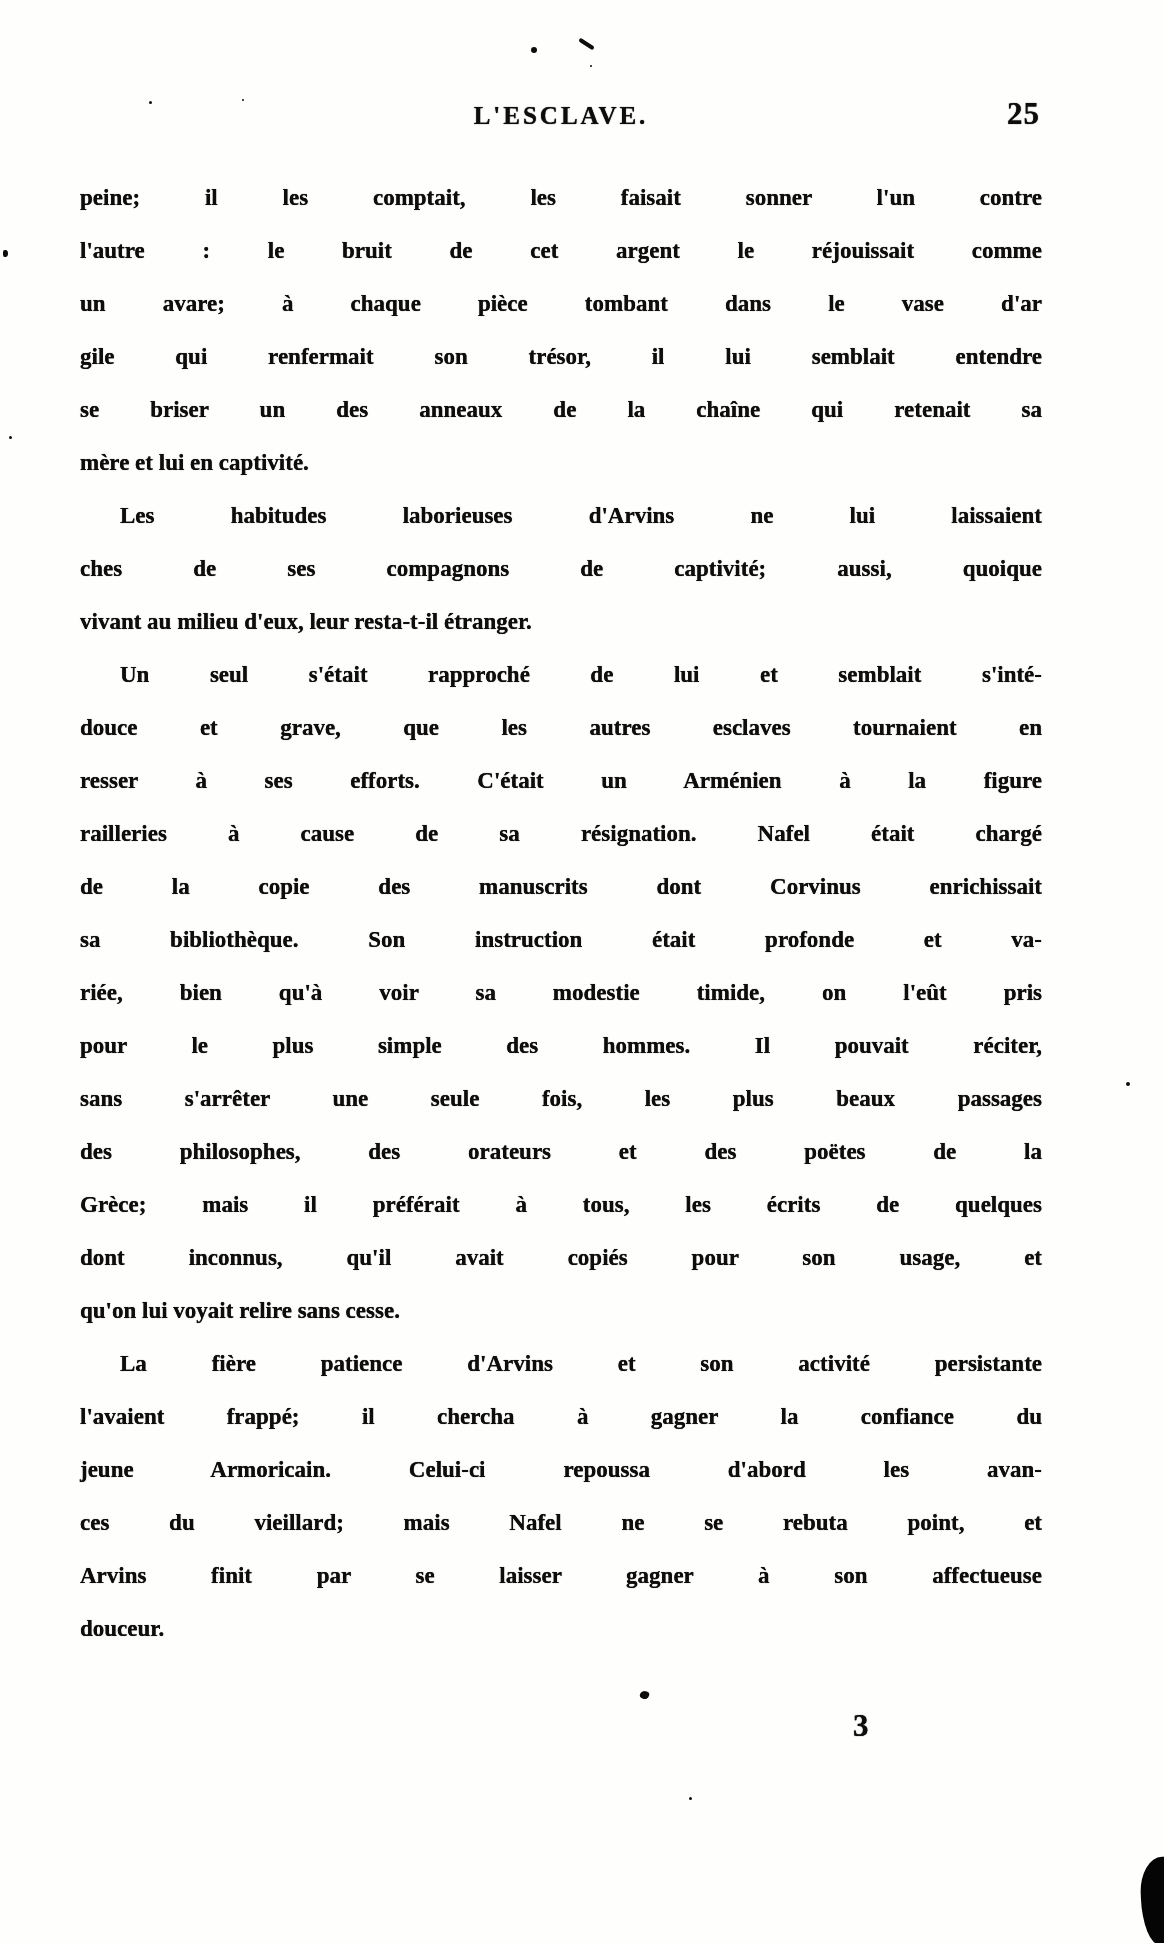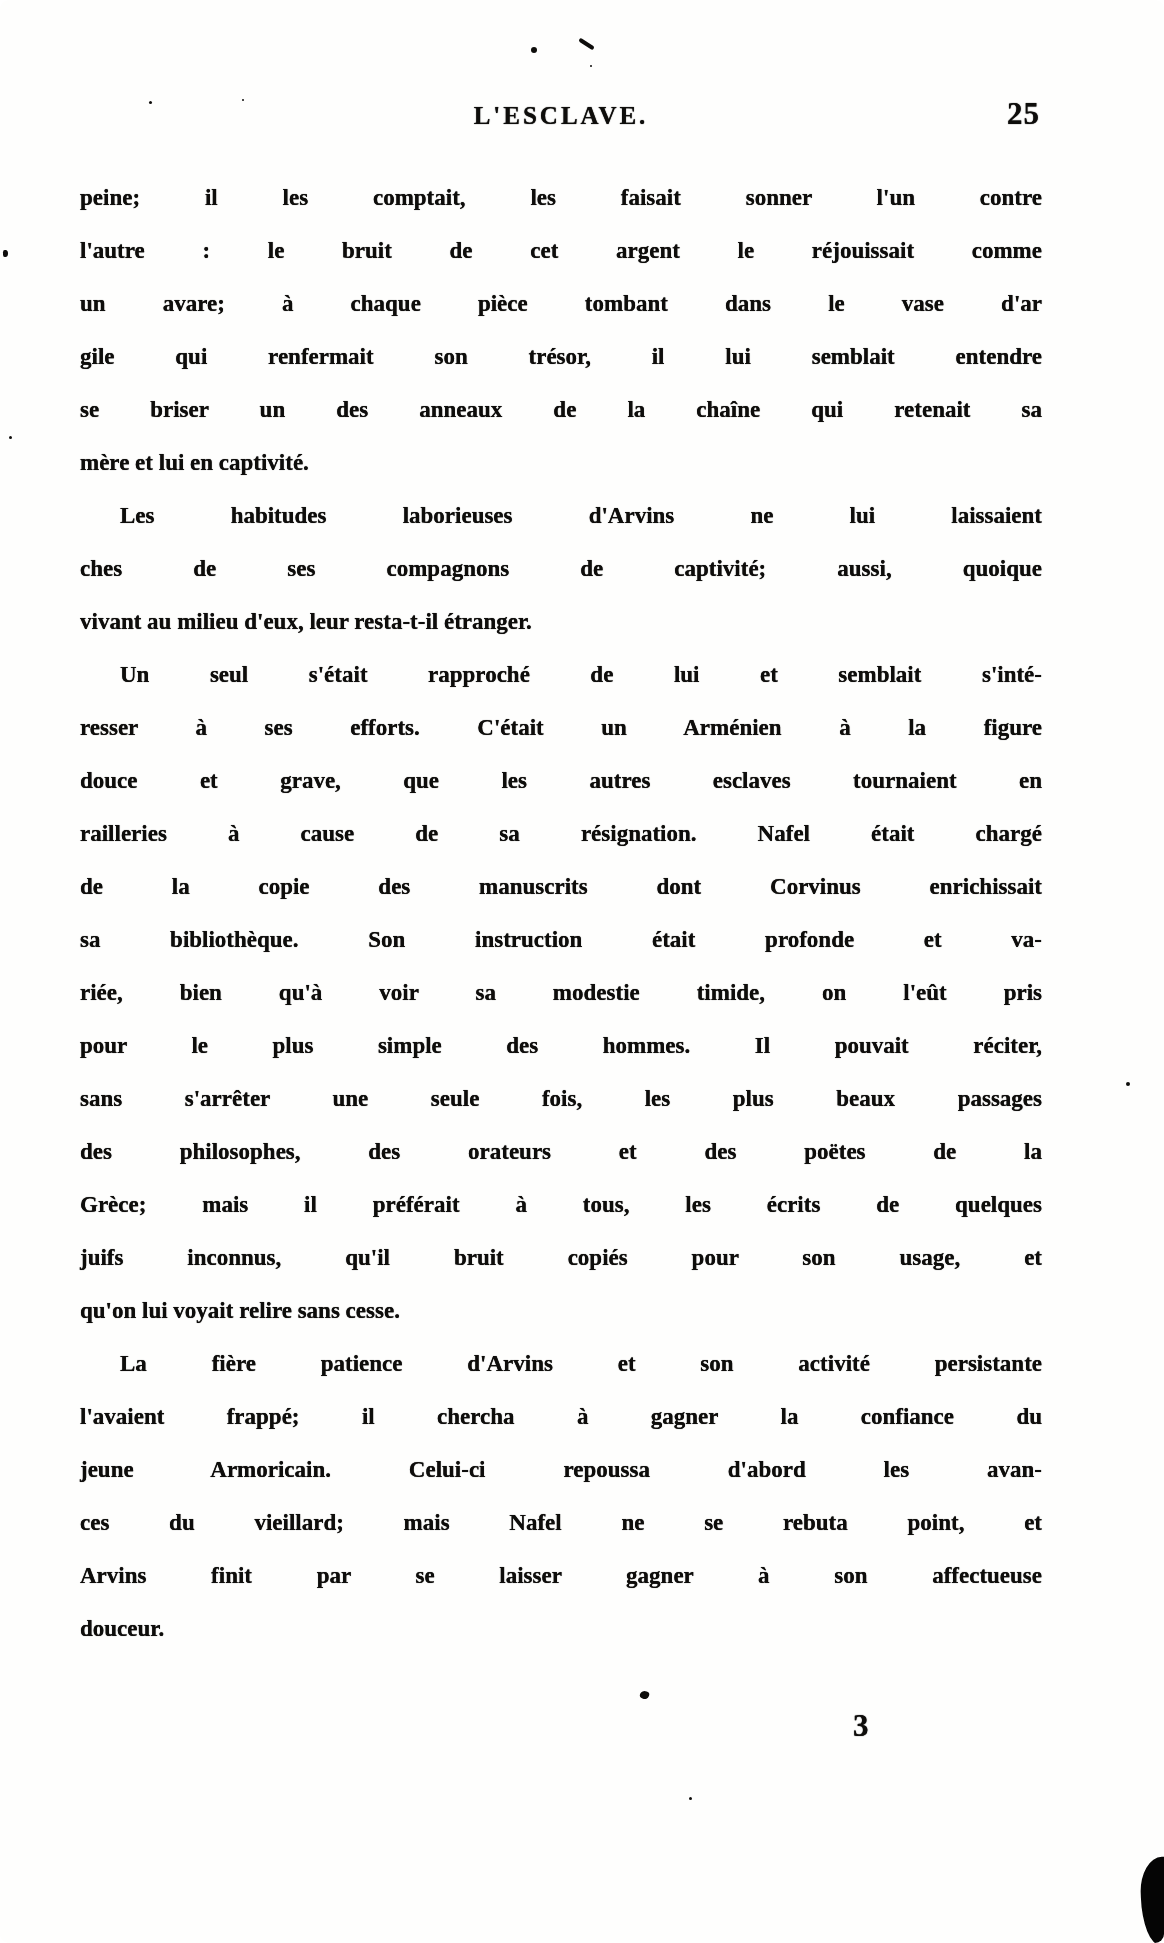--- a/index.html
+++ b/index.html
@@ -8,21 +8,20 @@
     background: #ffffff;
   }
   .page {
     position: relative;
     width: 1164px;
     height: 1943px;
     background: #fefefdff;
     color: #0e0d0b;
     font-family: "Liberation Serif", "DejaVu Serif", serif;
     overflow: hidden;
-    border-radius: 9px;
   }
   
   .running-head {
     position: absolute;
     left: 80px;
     top: 102px;
     width: 962px;
     height: 44px;
   }
   .head-title {
@@ -115,31 +114,31 @@
     <div class="line">peine; il les comptait, les faisait sonner l'un contre</div>
     <div class="line">l'autre : le bruit de cet argent le réjouissait comme</div>
     <div class="line">un avare; à chaque pièce tombant dans le vase d'ar</div>
     <div class="line">gile qui renfermait son trésor, il lui semblait entendre</div>
     <div class="line">se briser un des anneaux de la chaîne qui retenait sa</div>
     <div class="line par-end">mère et lui en captivité.</div>
     <div class="line indent">Les habitudes laborieuses d'Arvins ne lui laissaient</div>
     <div class="line">ches de ses compagnons de captivité; aussi, quoique</div>
     <div class="line par-end">vivant au milieu d'eux, leur resta-t-il étranger.</div>
     <div class="line indent">Un seul s'était rapproché de lui et semblait s'inté-</div>
+    <div class="line">douce et grave, que les autres esclaves tournaient en</div>
     <div class="line">resser à ses efforts. C'était un Arménien à la figure</div>
-    <div class="line">douce et grave, que les autres esclaves tournaient en</div>
     <div class="line">railleries à cause de sa résignation. Nafel était chargé</div>
     <div class="line">de la copie des manuscrits dont Corvinus enrichissait</div>
     <div class="line">sa bibliothèque. Son instruction était profonde et va-</div>
     <div class="line">riée, bien qu'à voir sa modestie timide, on l'eût pris</div>
     <div class="line">pour le plus simple des hommes. Il pouvait réciter,</div>
     <div class="line">sans s'arrêter une seule fois, les plus beaux passages</div>
     <div class="line">des philosophes, des orateurs et des poëtes de la</div>
     <div class="line">Grèce; mais il préférait à tous, les écrits de quelques</div>
-    <div class="line">juifs inconnus, qu'il bruit copiés pour son usage, et</div>
+    <div class="line">dont inconnus, qu'il avait copiés pour son usage, et</div>
     <div class="line par-end">qu'on lui voyait relire sans cesse.</div>
     <div class="line indent">La fière patience d'Arvins et son activité persistante</div>
     <div class="line">l'avaient frappé; il chercha à gagner la confiance du</div>
     <div class="line">jeune Armoricain. Celui-ci repoussa d'abord les avan-</div>
     <div class="line">ces du vieillard; mais Nafel ne se rebuta point, et</div>
     <div class="line">Arvins finit par se laisser gagner à son affectueuse</div>
     <div class="line par-end">douceur.</div>
   </main>
 
   <div class="signature-mark">3</div>

